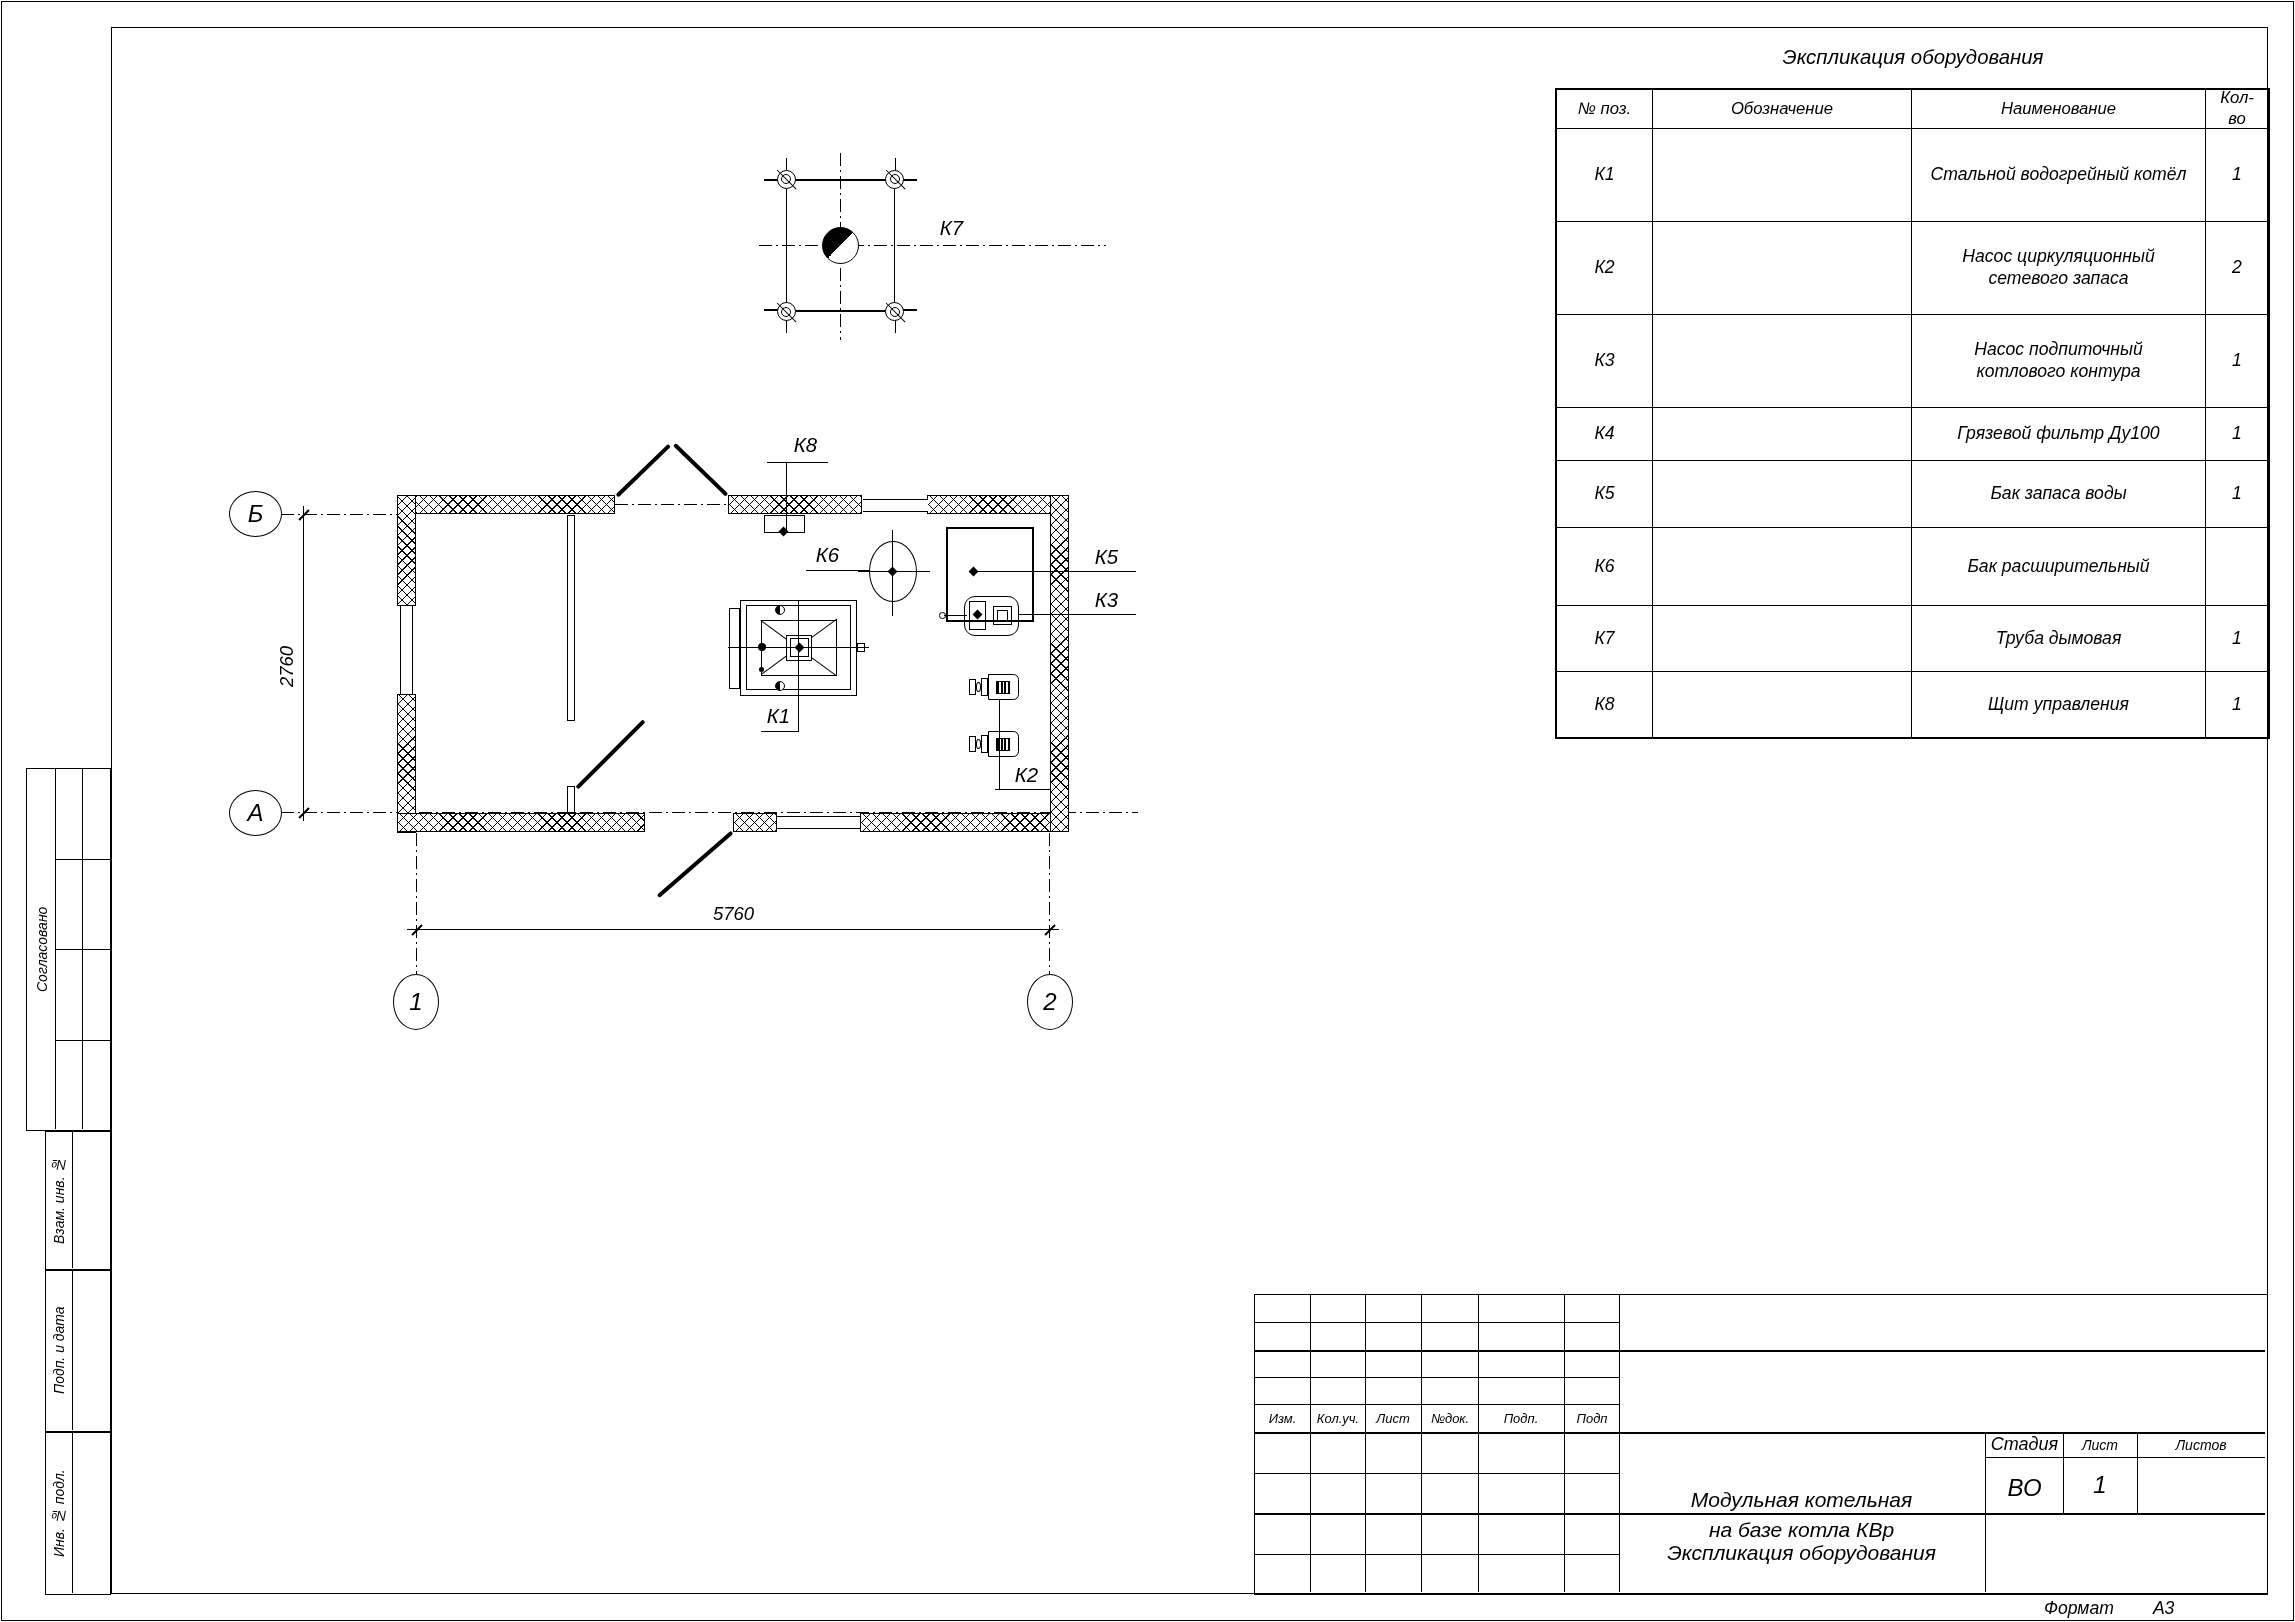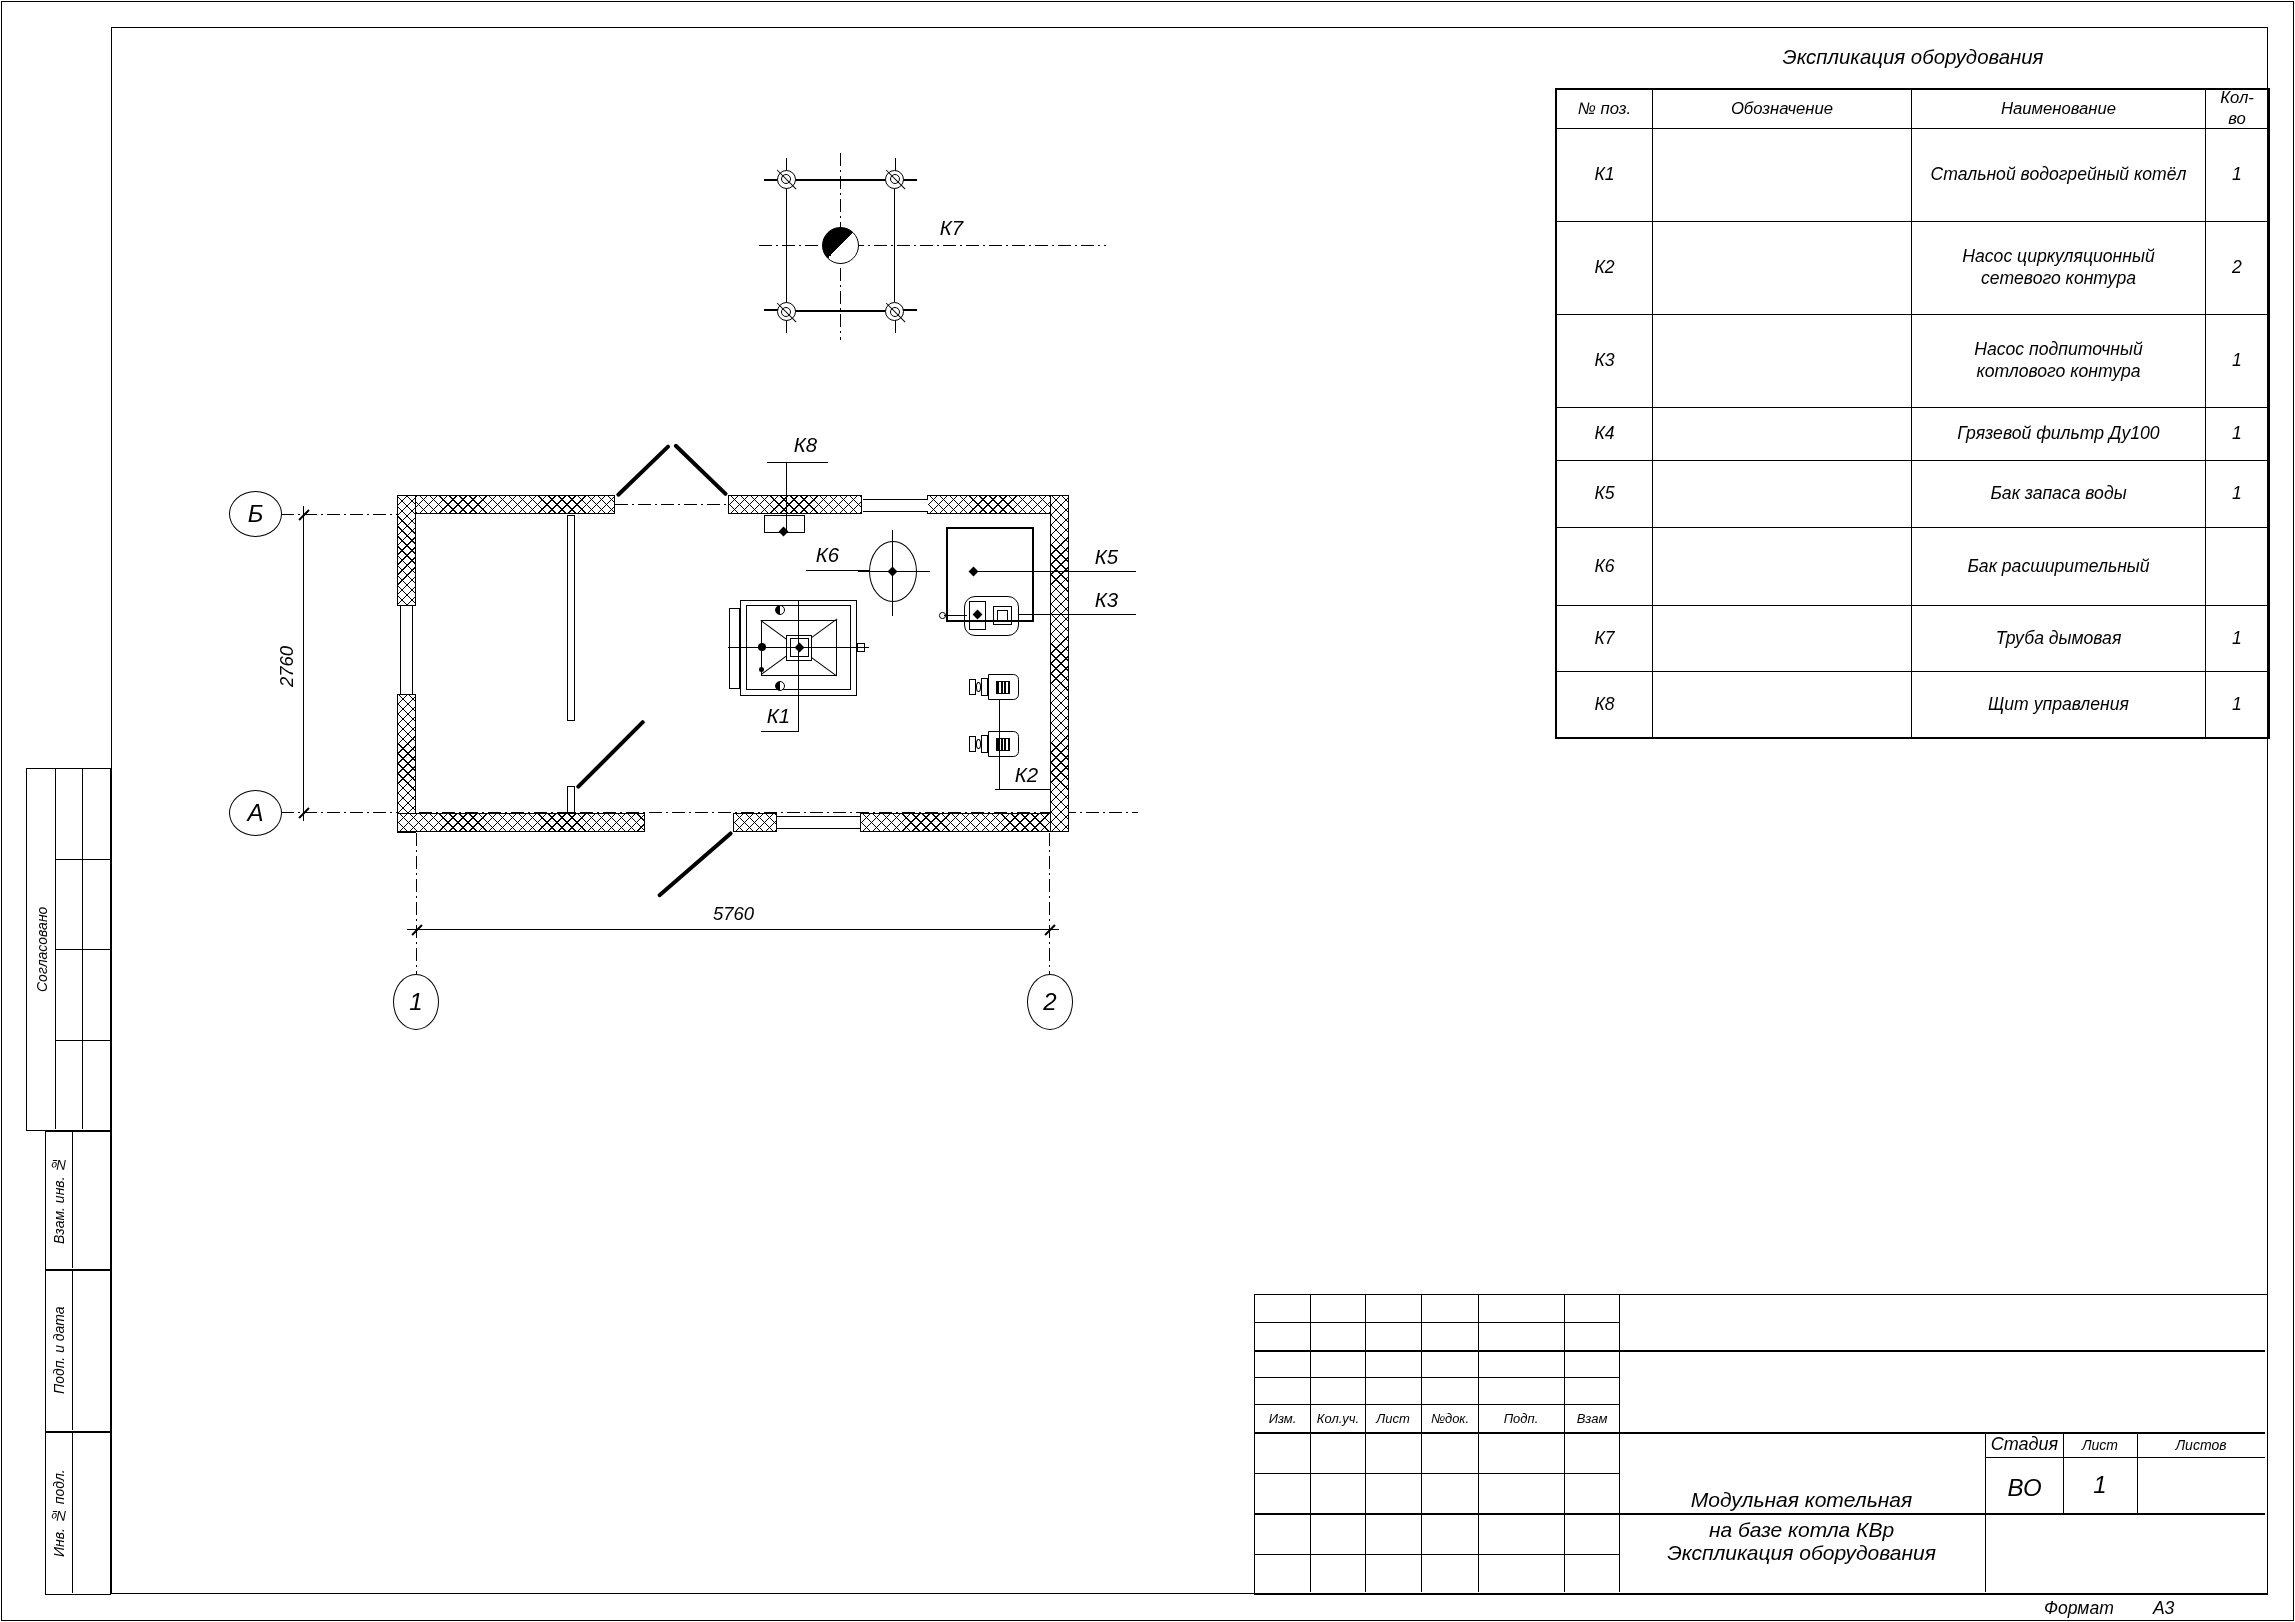--- a/index.html
+++ b/index.html
@@ -77,21 +77,21 @@
     <div class="etc hdr">Наименование</div>
     <div class="etc hdr lastcol">Кол-во</div>
 
     <div class="etc">К1</div>
     <div class="etc"></div>
     <div class="etc">Стальной водогрейный котёл</div>
     <div class="etc lastcol">1</div>
 
     <div class="etc">К2</div>
     <div class="etc"></div>
-    <div class="etc" style="padding:0 42px;">Насос циркуляционный сетевого контура</div>
+    <div class="etc" style="padding:0 42px;">Насос циркуляционный сетевого запаса</div>
     <div class="etc lastcol">2</div>
 
     <div class="etc">К3</div>
     <div class="etc"></div>
     <div class="etc" style="padding:0 28px;">Насос подпиточный котлового контура</div>
     <div class="etc lastcol">1</div>
 
     <div class="etc">К4</div>
     <div class="etc"></div>
     <div class="etc">Грязевой фильтр Ду100</div>
@@ -283,21 +283,21 @@
     <div class="hl" style="left:730px;top:162px;width:280px;"></div>
     <div class="hl" style="left:0;top:178px;width:364px;"></div>
     <div class="hl" style="left:0;top:218px;width:1010px;height:1.9px;"></div>
     <div class="hl" style="left:0;top:259px;width:364px;"></div>
 
     <div class="abs cellc" style="left:0;top:109px;width:55px;height:28px;font-size:13px;">Изм.</div>
     <div class="abs cellc" style="left:55px;top:109px;width:56px;height:28px;font-size:13px;">Кол.уч.</div>
     <div class="abs cellc" style="left:110px;top:109px;width:56px;height:28px;font-size:13px;">Лист</div>
     <div class="abs cellc" style="left:166px;top:109px;width:58px;height:28px;font-size:13px;">№док.</div>
     <div class="abs cellc" style="left:223px;top:109px;width:86px;height:28px;font-size:13px;">Подп.</div>
-    <div class="abs cellc" style="left:309px;top:109px;width:56px;height:28px;font-size:13px;">Взам</div>
+    <div class="abs cellc" style="left:309px;top:109px;width:56px;height:28px;font-size:13px;">Подп</div>
 
     <div class="abs cellc" style="left:364px;top:137px;width:365px;height:81px;font-size:21px;flex-direction:column;line-height:1.4;margin-top:42px;">
       <span>Модульная котельная</span>
       <span>на базе котла КВр</span>
     </div>
 
     <div class="abs cellc" style="left:730px;top:137px;width:79px;height:25px;font-size:18px;">Стадия</div>
     <div class="abs cellc" style="left:808px;top:137px;width:74px;height:25px;font-size:14px;">Лист</div>
     <div class="abs cellc" style="left:882px;top:137px;width:128px;height:25px;font-size:14px;">Листов</div>
     <div class="abs cellc" style="left:730px;top:162px;width:79px;height:62px;font-size:24px;">ВО</div>

